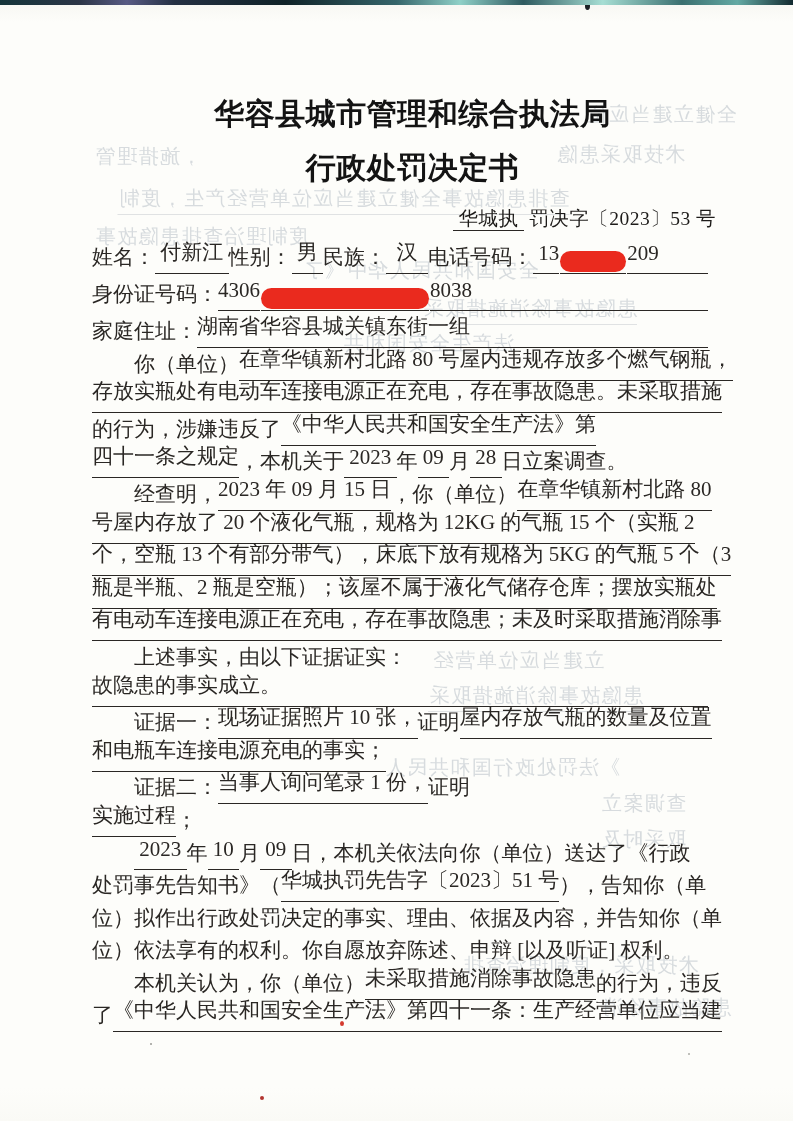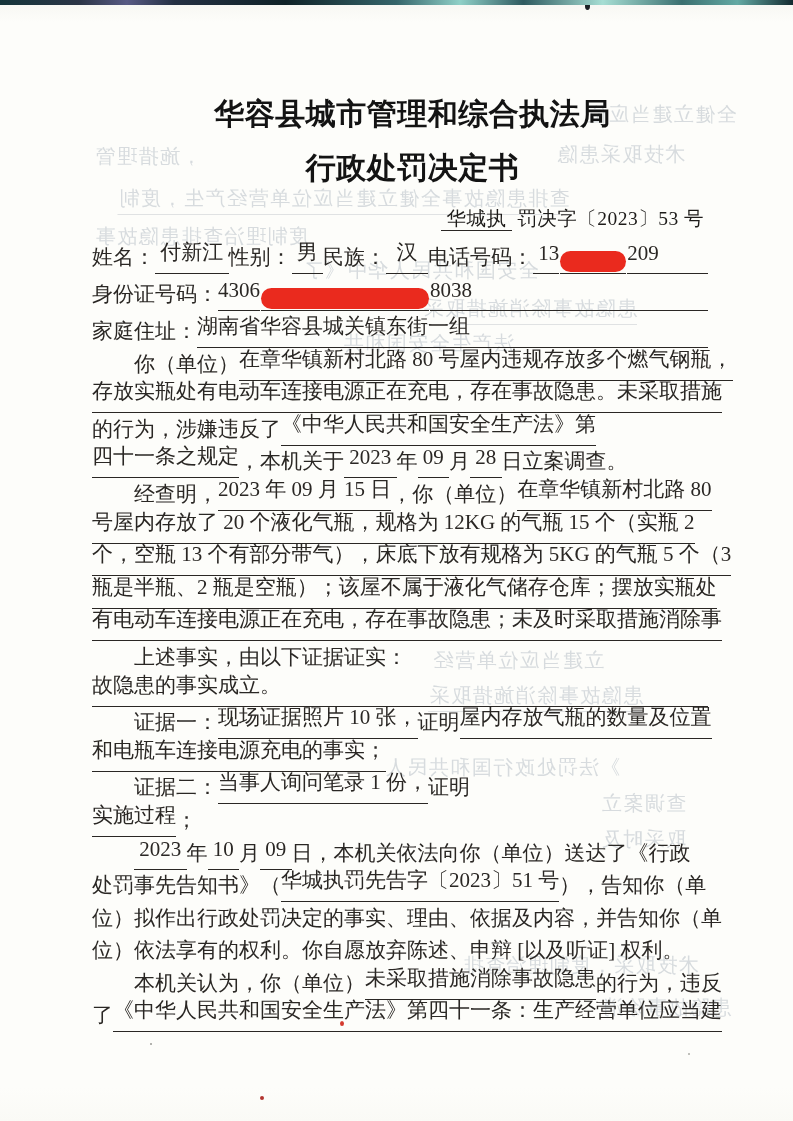--- a/index.html
+++ b/index.html
@@ -28,21 +28,21 @@
   }
   .bleed.bu{border-bottom:1.3px solid rgba(145,155,165,.5);padding-bottom:2px;}
   .agency,.doc-title{
     position:absolute;left:0;width:100%;margin:0;text-align:center;z-index:2;
     font-family:"Liberation Sans","DejaVu Sans",sans-serif;
     font-weight:700;font-size:30px;color:#131313;letter-spacing:.5px;padding-left:16px;
   }
   .agency{top:94px;}
   .doc-title{top:148px;font-family:Liberation Serif, serif;}
   .doc-no{
-    position:absolute;top:205px;left:92px;width:612px;z-index:2;
+    position:absolute;top:205px;left:104px;width:612px;z-index:2;
     text-align:right;font-size:19.5px;white-space:pre;color:#1d1b19;letter-spacing:.5px;
   }
   .doc-no .u{border-bottom:1.5px solid var(--ink);padding-bottom:1px;}
   .fields,.bodytext{position:absolute;left:92px;width:616px;font-size:21px;z-index:2;}
   .fields{top:237px;}
   .bodytext{top:348px;}
   .line{display:flex;align-items:flex-end;white-space:pre;}
   .fields .line{height:37px;}
   .bodytext .line{height:32.6px;}
   .seg{padding-bottom:3px;}

